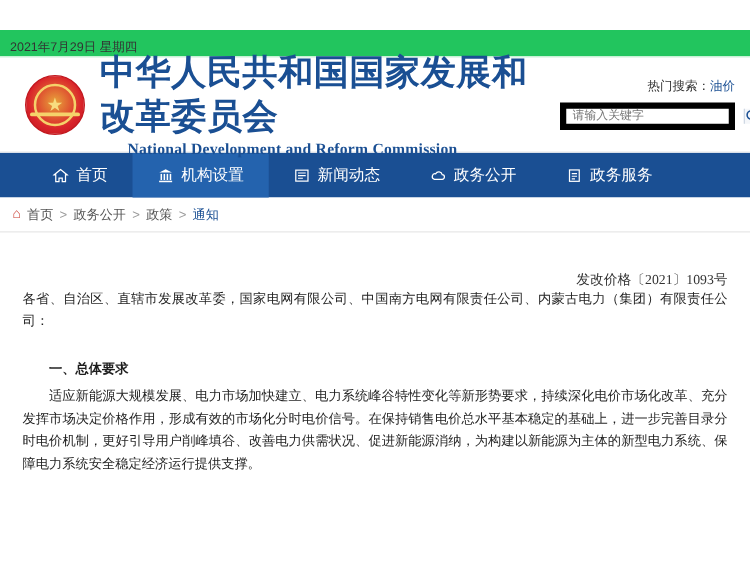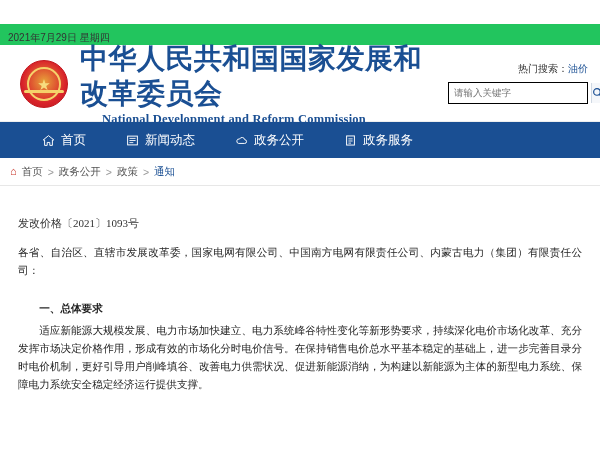--- a/index.html
+++ b/index.html
@@ -102,21 +102,21 @@
     color: #333;
     white-space: nowrap;
     text-align: right;
   }
   .hot .hot-label { color: #333; }
   .hot .hot-word { color: #1a4f93; }
   .searchbox {
     display: flex;
     width: 140px;
     height: 22px;
-    border: 1px solid #000000;
+    border: 5px solid #000000;
     background: #fff;
     align-items: center;
   }
   .searchbox input {
     border: 0;
     outline: 0;
     flex: 1 1 auto;
     height: 100%;
     padding: 0 5px;
     font-size: 9.5px;
@@ -177,25 +177,25 @@
   }
   .doc-title {
     text-align: center;
     font-size: 15.5px;
     font-weight: bold;
     color: #1a1a1a;
     line-height: 1.85;
     font-family: "Liberation Serif", serif;
   }
   .doc-no {
-    text-align: left;
+    text-align: right;
     font-size: 11px;
     color: #333;
     margin-top: 14px;
-    margin-bottom: 13px;
+    margin-bottom: 0;
     font-family: "Liberation Serif", serif;
   }
   .body-text {
     font-size: 10.6px;
     color: #1f1f1f;
     line-height: 1.72;
     text-align: justify;
     font-family: "Liberation Serif", serif;
   }
   .body-text p { margin: 0 0 3px 0; }
@@ -237,20 +237,33 @@
 
 <div class="nav">
   <div class="nav-item">
     <span class="nico">
       <svg viewBox="0 0 16 16">
           <path d="M8 2 1.5 7.3h1.7V14h3.2v-3.6h3.2V14h3.2V7.3h1.7z" fill="none" stroke="#fff" stroke-width="1.2"></path>
         </svg>
     </span>
     <span>首页</span>
   </div>
+  <div class="nav-item active">
+    <span class="nico">
+      <svg viewBox="0 0 16 16">
+          <path d="M8 1.6 1.8 5h12.4z" fill="#fff"></path>
+          <rect x="3" y="6.3" width="1.5" height="6" fill="#fff"></rect>
+          <rect x="6" y="6.3" width="1.5" height="6" fill="#fff"></rect>
+          <rect x="9" y="6.3" width="1.5" height="6" fill="#fff"></rect>
+          <rect x="12" y="6.3" width="1.5" height="6" fill="#fff"></rect>
+          <rect x="1.6" y="13" width="12.8" height="1.5" fill="#fff"></rect>
+        </svg>
+    </span>
+    <span>机构设置</span>
+  </div>
   <div class="nav-item">
     <span class="nico">
       <svg viewBox="0 0 16 16">
           <rect x="2" y="2.6" width="12" height="10.8" fill="none" stroke="#fff" stroke-width="1.2"></rect>
           <line x1="4.2" y1="5.4" x2="11.8" y2="5.4" stroke="#fff" stroke-width="1.1"></line>
           <line x1="4.2" y1="8" x2="11.8" y2="8" stroke="#fff" stroke-width="1.1"></line>
           <line x1="4.2" y1="10.6" x2="9" y2="10.6" stroke="#fff" stroke-width="1.1"></line>
         </svg>
     </span>
     <span>新闻动态</span>

